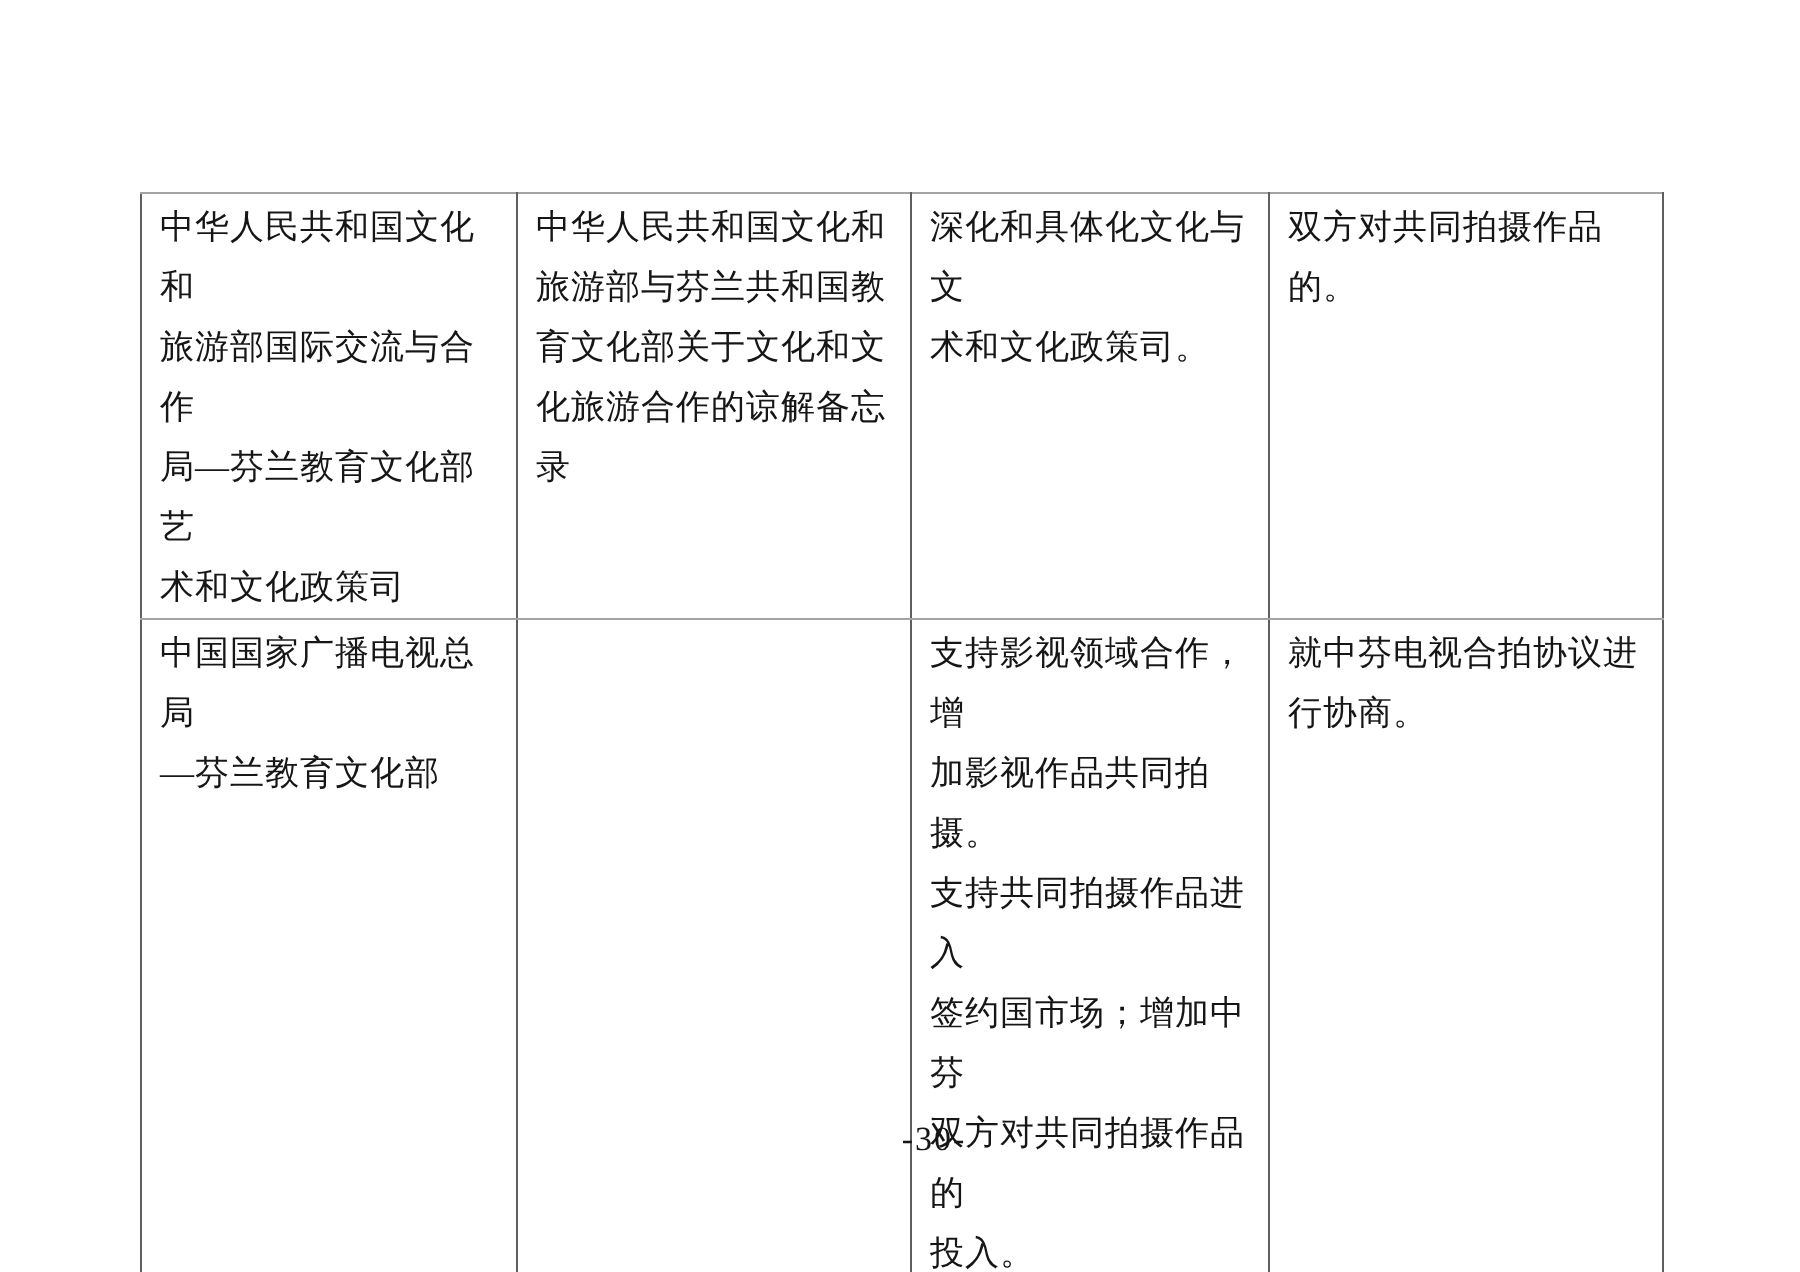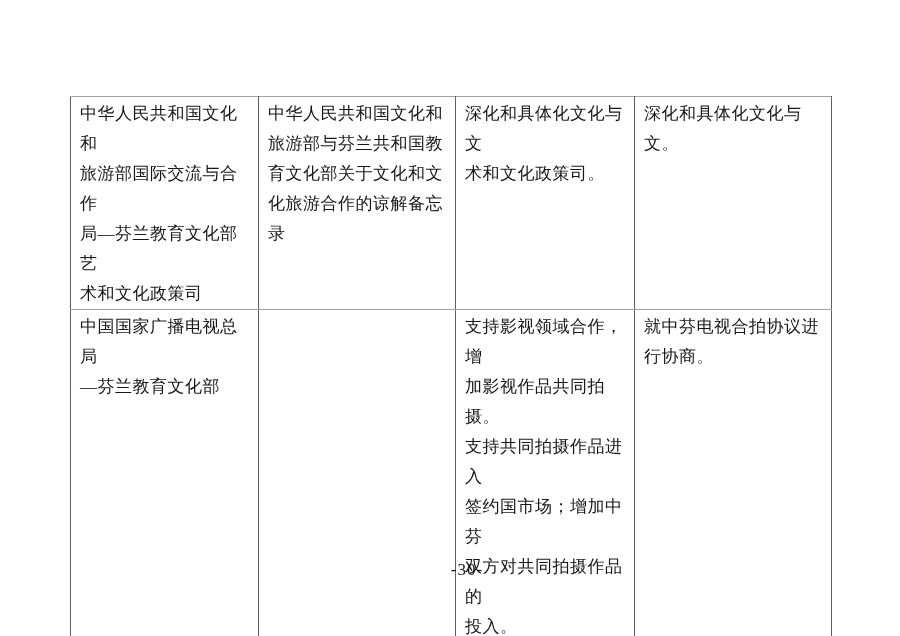--- a/index.html
+++ b/index.html
@@ -67,21 +67,21 @@
 旅游部国际交流与合作
 局—芬兰教育文化部艺
 术和文化政策司</td>
         <td>中华人民共和国文化和
 旅游部与芬兰共和国教
 育文化部关于文化和文
 化旅游合作的谅解备忘
 录</td>
         <td>深化和具体化文化与文
 术和文化政策司。</td>
-        <td>深化和具体化文化与文。</td>
+        <td>双方对共同拍摄作品的。</td>
       </tr>
       <tr class="row-2">
         <td>中国国家广播电视总局
 —芬兰教育文化部</td>
         <td></td>
         <td>支持影视领域合作，增
 加影视作品共同拍摄。
 支持共同拍摄作品进入
 签约国市场；增加中芬
 双方对共同拍摄作品的

